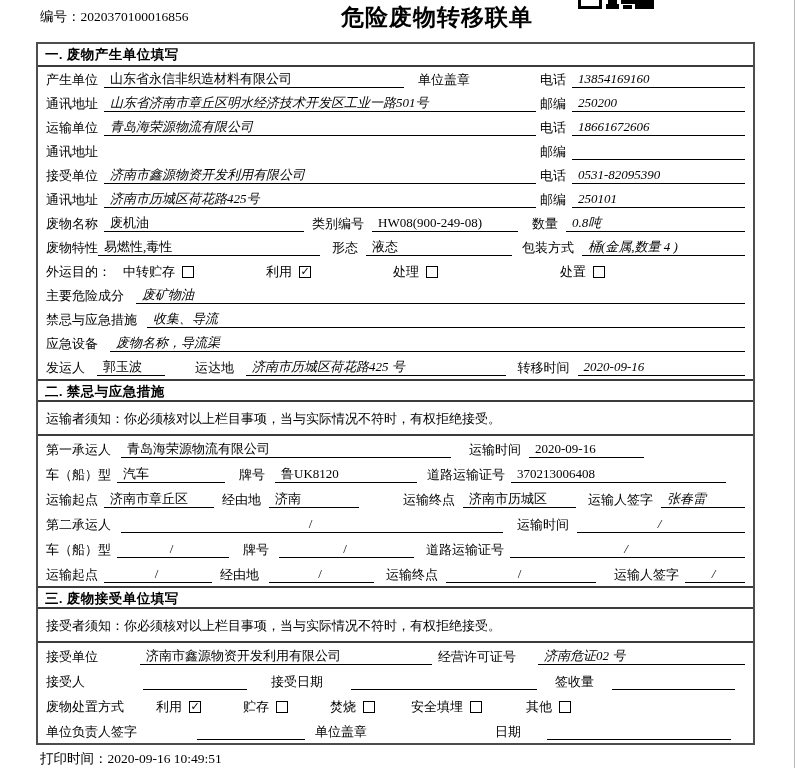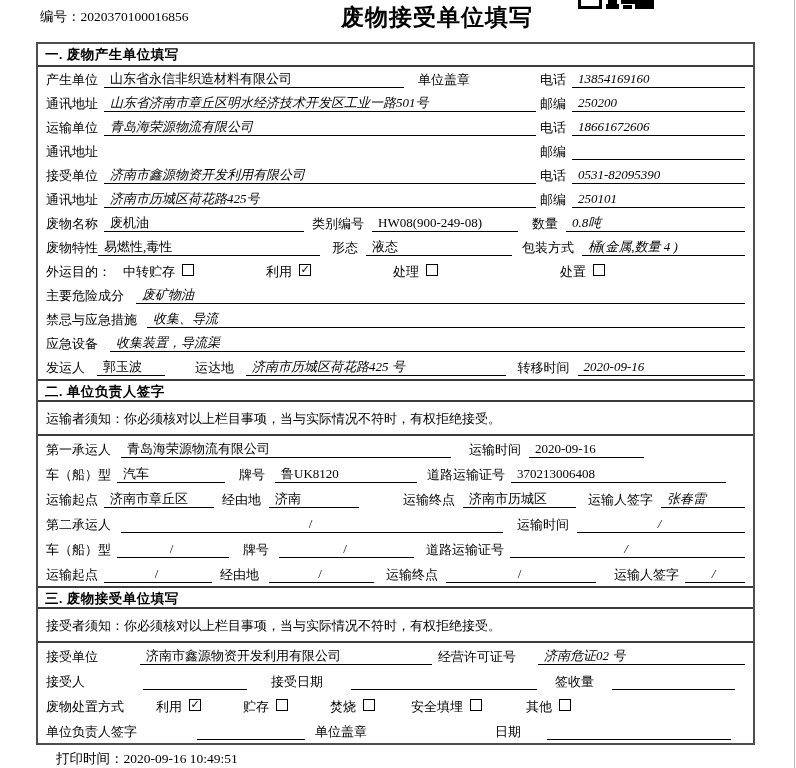--- a/index.html
+++ b/index.html
@@ -27,31 +27,31 @@
   .row.h25 { height:25px; }
   .lb { white-space:nowrap; line-height:16px; }
   .u { border-bottom:1px solid #000; line-height:16px; padding:0 3px 0 6px;
        white-space:nowrap; overflow:hidden; min-height:16px; }
   .fx { flex:1 1 auto;font-style:italic; }
   .ctr { text-align:center; padding-left:0; }
   .grp-l { width:494px; display:flex; align-items:flex-end; flex:0 0 auto; }
   .cb { display:inline-block; width:12px; height:12px; border:1.3px solid #000;
         margin-left:7px; font-size:11px; line-height:10px; text-align:center;
         vertical-align:-1px; font-family:"DejaVu Sans",sans-serif; }
-  .opt { display:inline-flex; align-items:flex-start; line-height:16px; }
-  .print-time { position:absolute; left:56px; top:750px; font-size:13.5px; white-space:nowrap; }
+  .opt { display:inline-flex; align-items:center; line-height:16px; }
+  .print-time { position:absolute; left:40px; top:750px; font-size:13.5px; white-space:nowrap; }
 </style>
 </head>
 <body>
 
 <div class="doc">
   <div class="page-edge"></div>
 
   <div class="doc-no"><span>编号：</span><span>2020370100016856</span></div>
-  <div class="doc-title">废物接受单位填写</div>
+  <div class="doc-title">危险废物转移联单</div>
   <div class="qr">
     <div class="qr-sq"></div>
     <div class="qr-b" style="left:30px;top:0;width:9px;height:4px"></div>
     <div class="qr-b" style="left:43px;top:0;width:33px;height:4px"></div>
     <div class="qr-b" style="left:28px;top:4px;width:13px;height:5px"></div>
     <div class="qr-b" style="left:45px;top:5px;width:9px;height:4px"></div>
     <div class="qr-b" style="left:57px;top:4px;width:19px;height:5px"></div>
   </div>
 
   <div class="form-box">
@@ -155,33 +155,33 @@
       <span class="u fx" style="margin-left:12px">废矿物油</span>
     </div>
 
     <div class="row">
       <span class="lb">禁忌与应急措施</span>
       <span class="u fx" style="margin-left:10px">收集、导流</span>
     </div>
 
     <div class="row">
       <span class="lb">应急设备</span>
-      <span class="u fx" style="margin-left:12px">收集装置，导流渠</span>
+      <span class="u fx" style="margin-left:12px">废物名称，导流渠</span>
     </div>
 
     <div class="row">
       <span class="lb">发运人</span>
       <span class="u" style="margin-left:12px;width:68px">郭玉波</span>
       <span class="lb" style="margin-left:30px">运达地</span>
       <span class="u fx" style="margin-left:12px;max-width:268px">济南市历城区荷花路425 号</span>
       <span class="lb" style="margin-left:12px">转移时间</span>
       <span class="u fx" style="margin-left:8px">2020-09-16</span>
     </div>
 
-    <div class="sec-title mid">二. 单位负责人签字</div>
+    <div class="sec-title mid">二. 禁忌与应急措施</div>
     <div class="notice">运输者须知：你必须核对以上栏目事项，当与实际情况不符时，有权拒绝接受。</div>
 
     <div class="row h25">
       <span class="lb">第一承运人</span>
       <span class="u" style="margin-left:10px;width:330px">青岛海荣源物流有限公司</span>
       <span class="lb" style="margin-left:18px">运输时间</span>
       <span class="u" style="margin-left:8px;width:115px">2020-09-16</span>
     </div>
 
     <div class="row h25">

